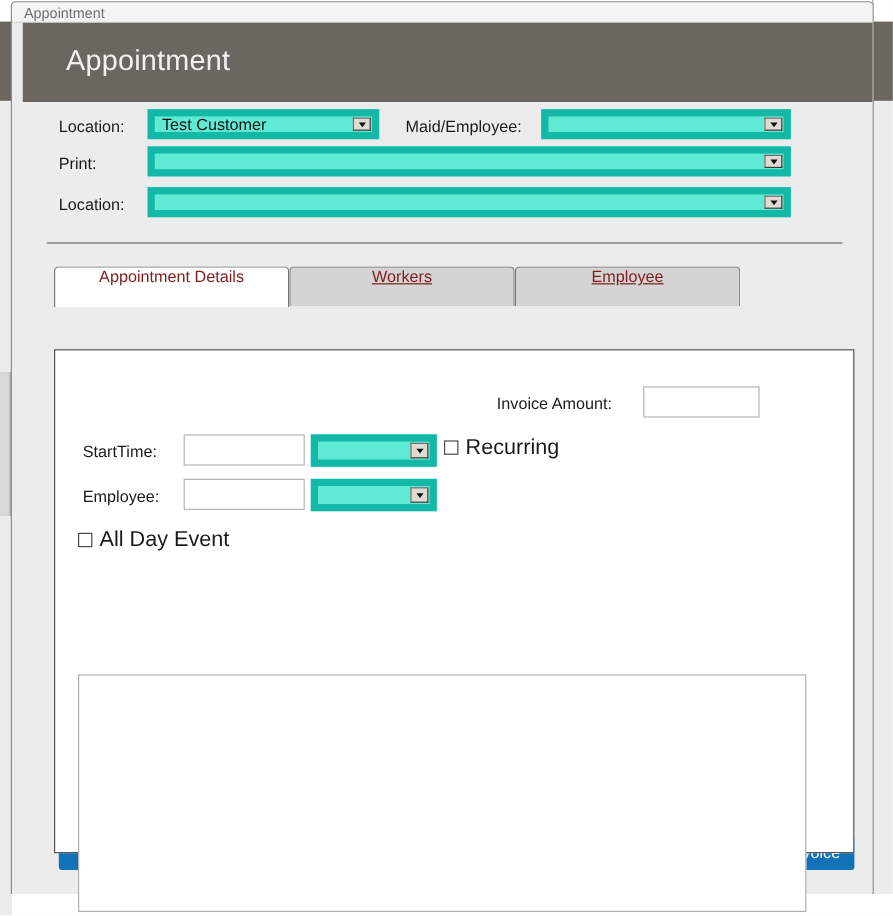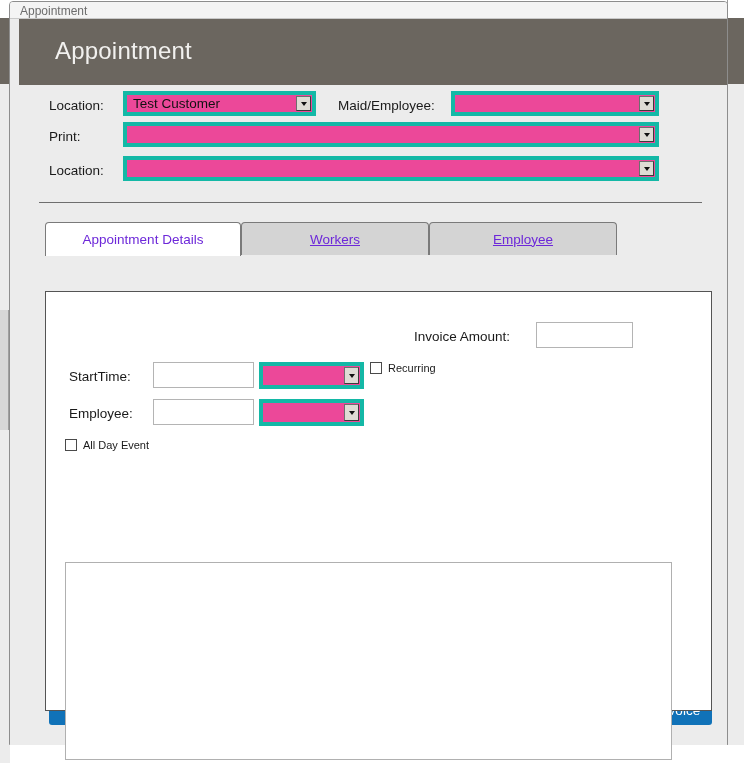--- a/index.html
+++ b/index.html
@@ -150,22 +150,22 @@
   .flabel {
     position: absolute;
     font-size: 13.5px;
     color: #1a1a1a;
     white-space: nowrap;
   }
 
   
   .combo {
     position: absolute;
-    background: #ec4899;
-    border: 4px solid #14b8a6;
+    background: #5eead4;
+    border: 6px solid #14b8a6;
     display: block;
   }
   .combo .ctext {
     position: absolute;
     left: 6px; top: 0;
     height: 100%;
     display: flex;
     align-items: center;
     font-size: 13.5px;
     color: #111111;
@@ -209,24 +209,24 @@
   .tabstrip {
     position: absolute;
   }
   .tab {
     position: absolute;
     height: 34px;
     border: 1px solid #7a7a7a;
     border-bottom: none;
     border-radius: 4px 4px 0 0;
     display: flex;
-    align-items: center;
+    align-items: flex-start;
     justify-content: center;
     font-size: 13.5px;
-    color: #6d28d9;
+    color: #7f1d1d;
   }
   .tab.inactive {
     background: #d4d4d4;
     top: 1px;
     height: 33px;
     text-decoration: underline;
   }
   .tab.active {
     background: #ffffff;
     top: 0px;
@@ -246,21 +246,21 @@
     align-items: center;
     gap: 6px;
   }
   .cbox {
     width: 12px; height: 12px;
     border: 1px solid #4a4a4a;
     background: #ffffff;
     flex: none;
   }
   .cblabel {
-    font-size: 11px;
+    font-size: 18px;
     color: #1a1a1a;
     white-space: nowrap;
   }
 
   
   .notes {
     position: absolute;
     background: #ffffff;
     border: 1px solid #b0b0b0;
   }

